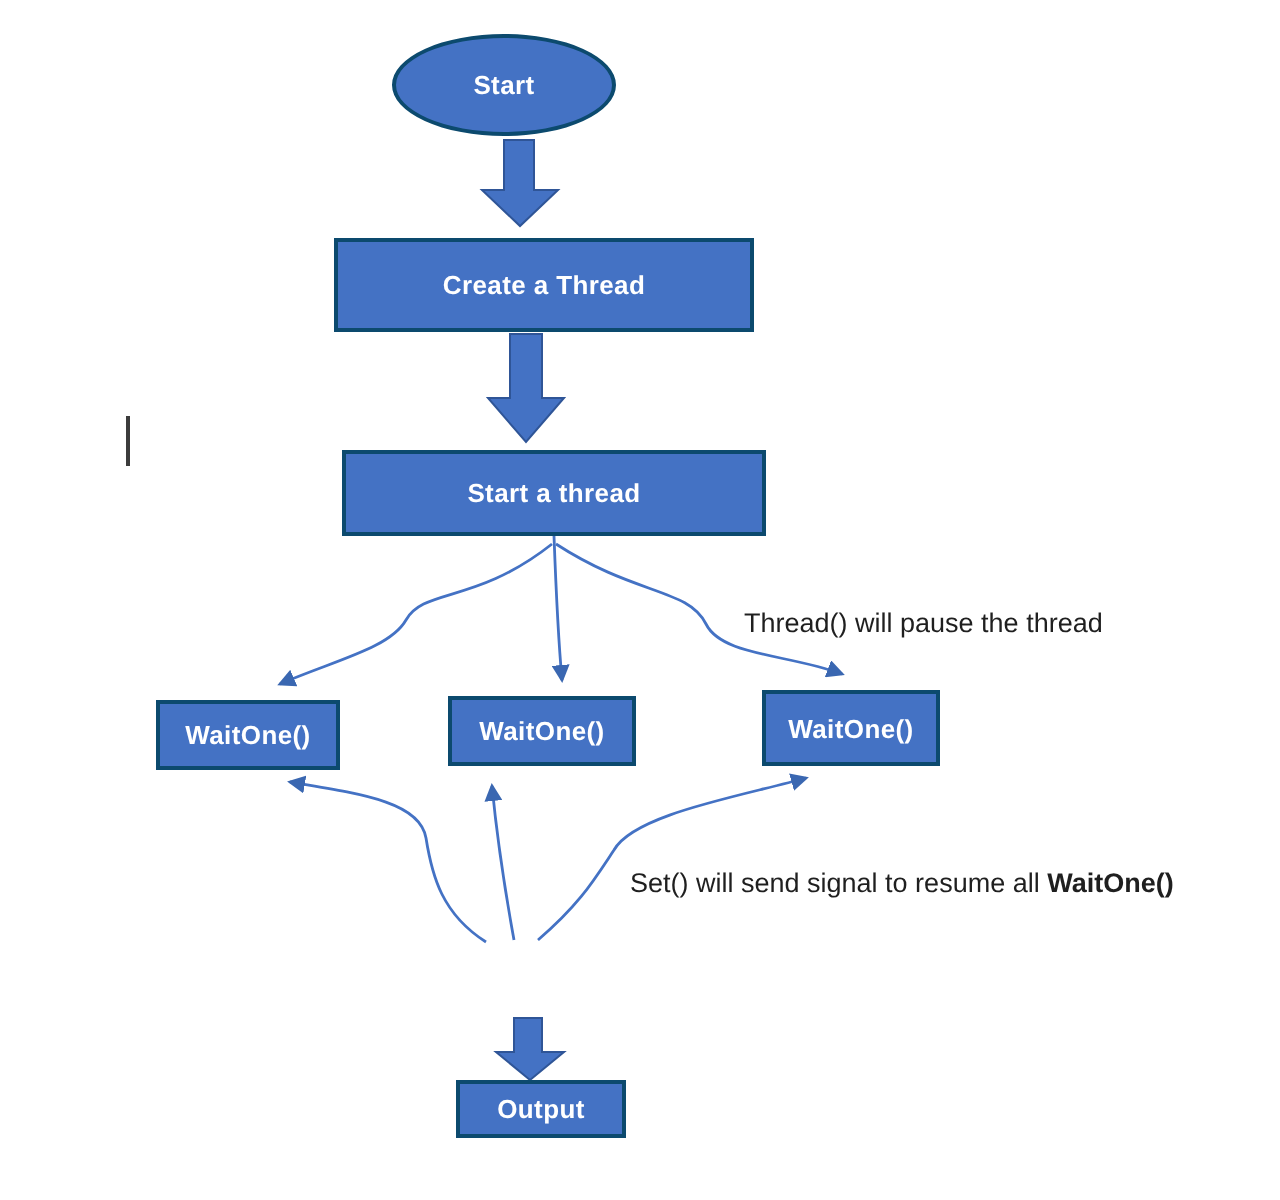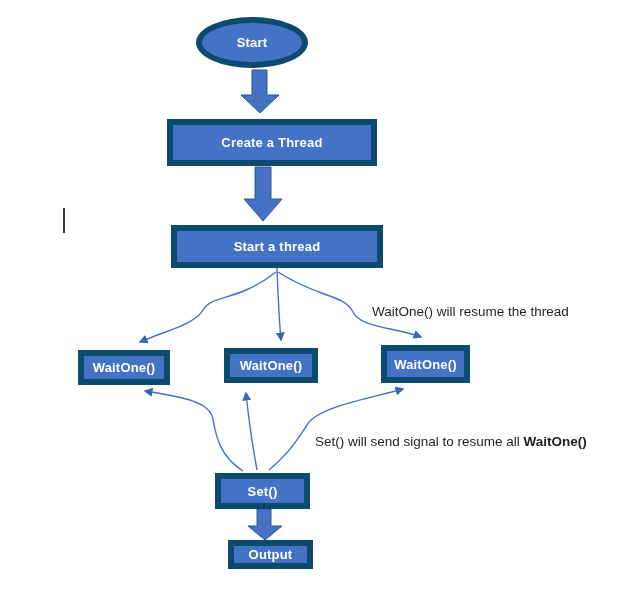--- a/index.html
+++ b/index.html
@@ -2,21 +2,21 @@
 <html><head>
 <meta charset="utf-8">
 <style>
   html,body{margin:0;padding:0;background:#fff;}
   #stage{
     position:relative;width:640px;height:600px;background:#ffffff;overflow:hidden;
     font-family:"Liberation Sans",sans-serif;
   }
   #arrows{position:absolute;left:0;top:0;width:640px;height:600px;}
   .node{
-    position:absolute;background:#4472C4;border:6px solid #0c4a6e;color:#ffffff;
+    position:absolute;background:#4472C4;border:2px solid #0c4a6e;color:#ffffff;
     display:flex;align-items:center;justify-content:center;
     font-size:13px;font-weight:600;letter-spacing:.2px;box-sizing:border-box;
   }
   .ellipse{border-radius:50%;}
   .ann{
     position:absolute;color:#1f1f1f;font-size:13.5px;white-space:nowrap;
   }
   .ann b{font-weight:700;}
   .cursor-mark{position:absolute;width:2px;height:25px;background:#3c3c3c;}
 </style>
@@ -62,27 +62,24 @@
   </div>
 
   <div class="node" style="left:224px;top:348px;width:94px;height:35px;">
     <span>WaitOne()</span>
   </div>
 
   <div class="node" style="left:381px;top:345px;width:89px;height:38px;">
     <span>WaitOne()</span>
   </div>
 
-  <div class="node" style="left:215px;top:473px;width:95px;height:36px;">
-    <span>Set()</span>
-  </div>
 
   <div class="node" style="left:228px;top:540px;width:85px;height:29px;align-items:center;">
     <span>Output</span>
   </div>
 
-  <div class="ann" style="left:372px;top:304px;">WaitOne() will resume the thread</div>
+  <div class="ann" style="left:372px;top:304px;">Thread() will pause the thread</div>
 
   <div class="ann" style="left:315px;top:434px;"><span>Set() will send signal to resume all </span><b>WaitOne()</b></div>
 
   <div class="cursor-mark" style="left:63px;top:208px;"></div>
 
 </div>
 
 </body></html>

